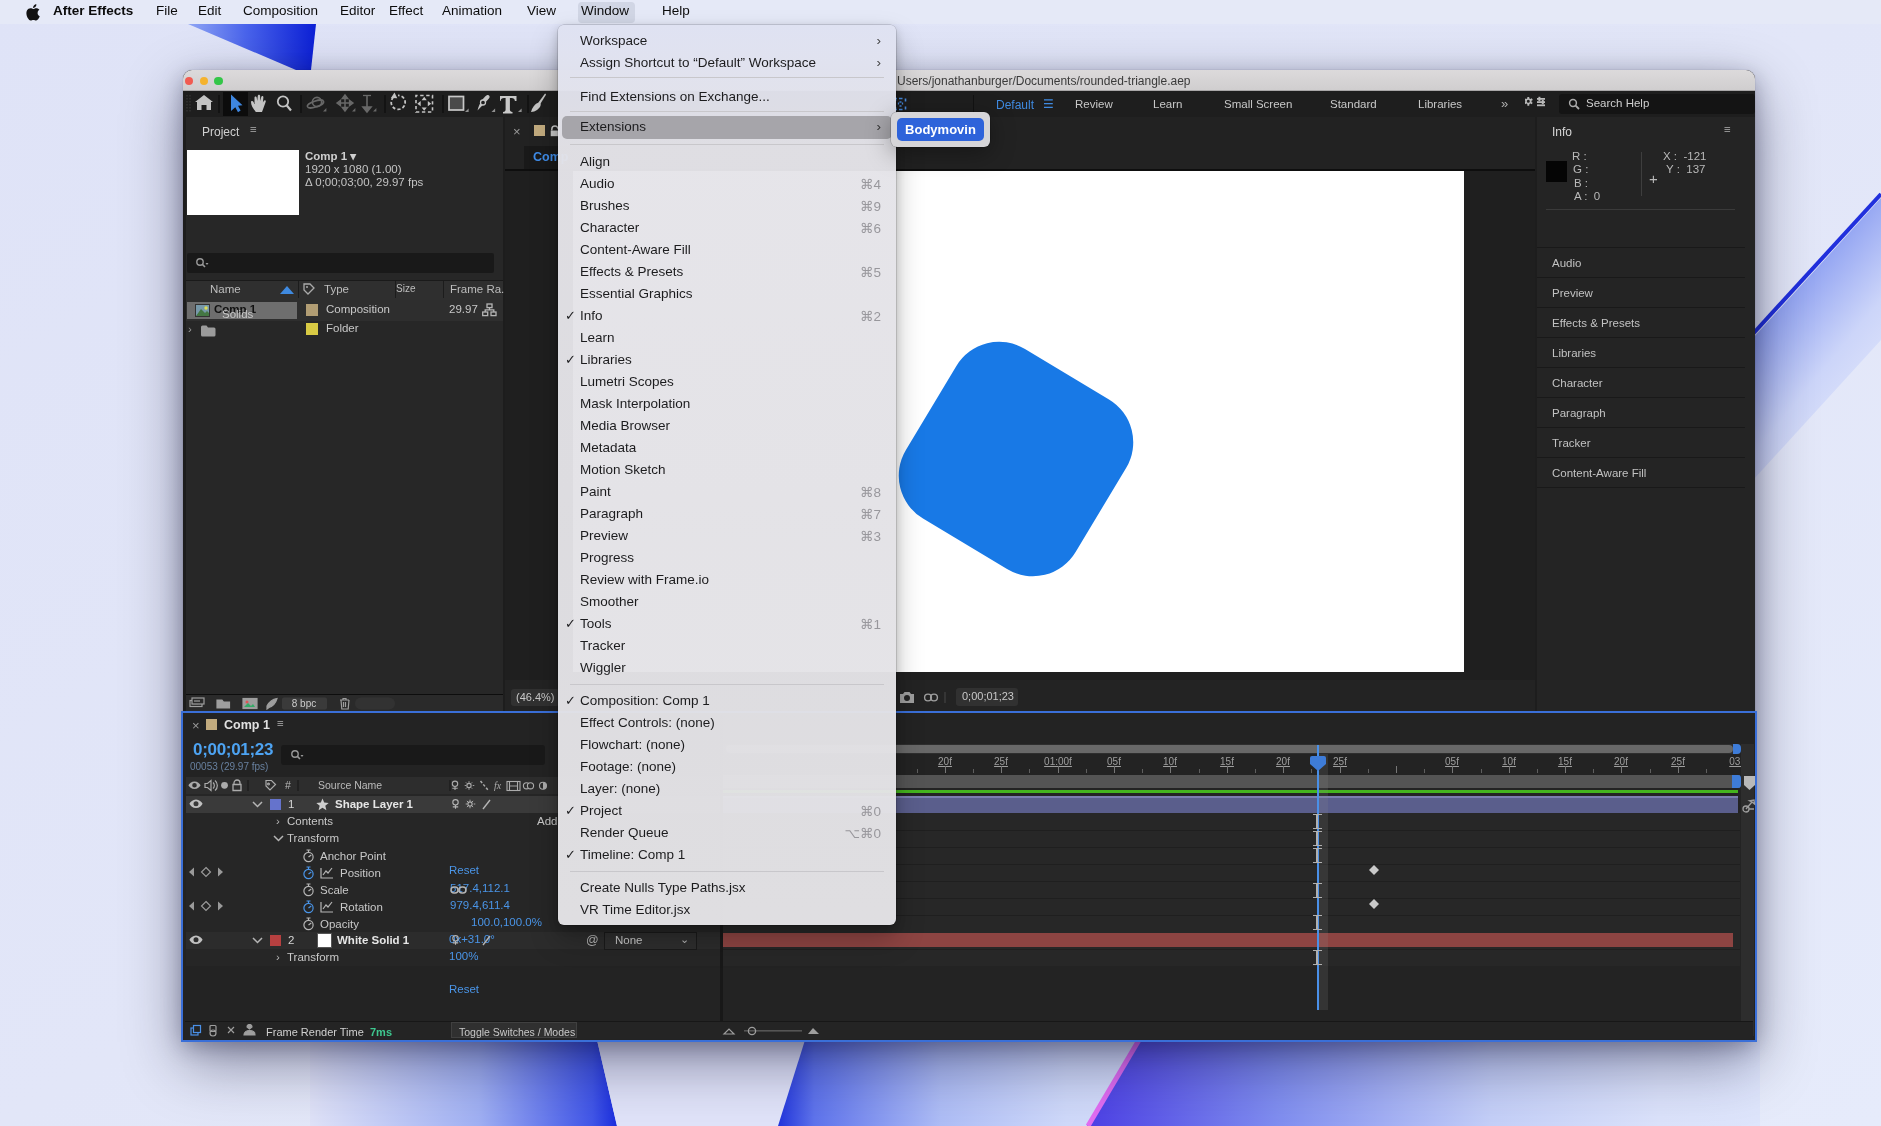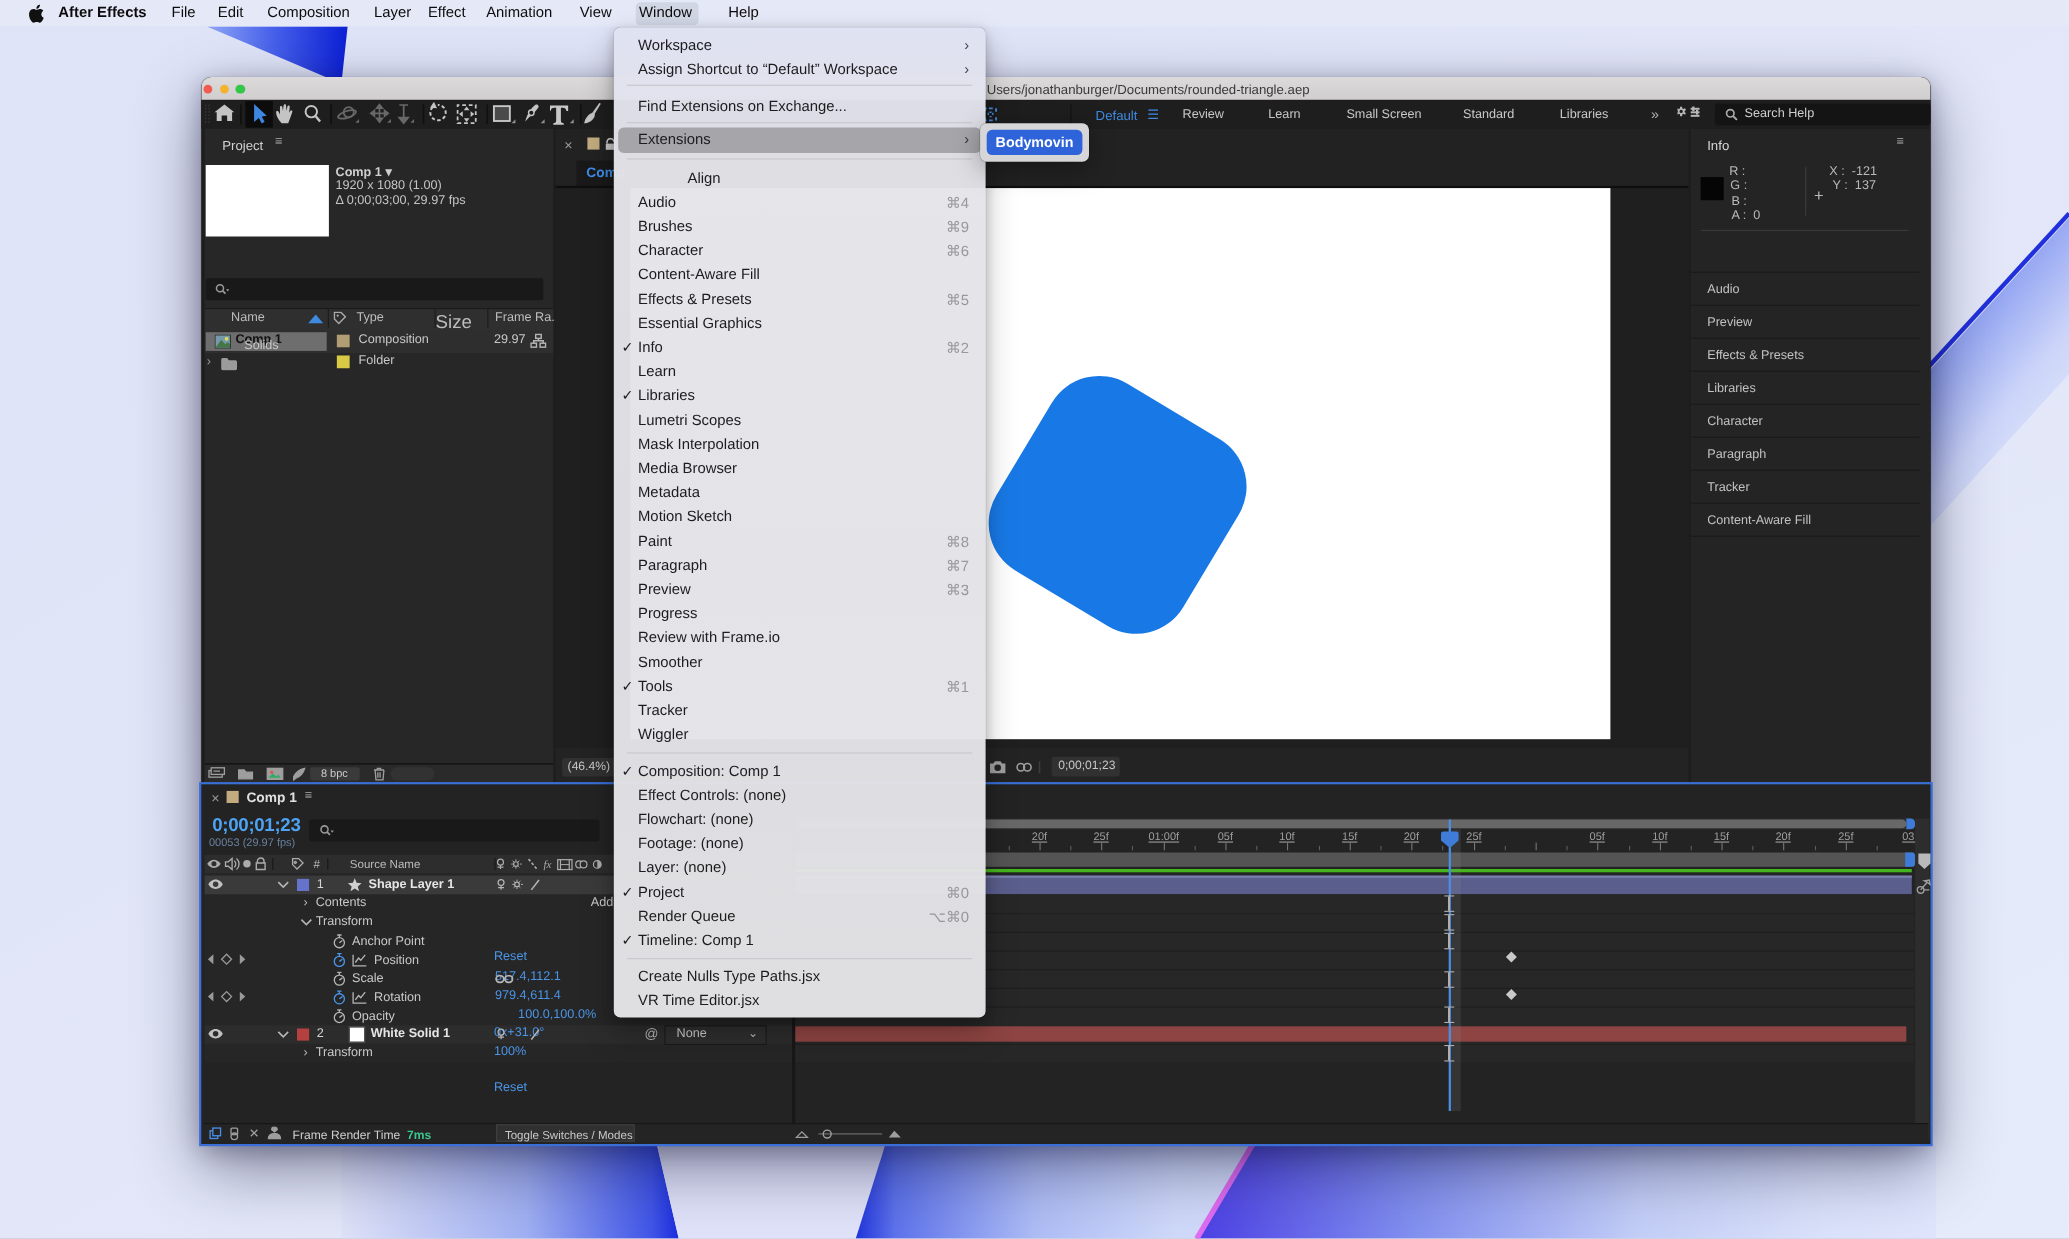--- a/index.html
+++ b/index.html
@@ -78,21 +78,21 @@
 
   <div class="abs" id="menubar" style="left:0;top:0;width:1881px;height:24px;background:rgba(229,233,247,0.95);font-size:13.5px;color:#0c0c0c;">
     <svg class="abs" style="left:25px;top:4px" width="15" height="17" viewBox="0 0 15 17">
         <path fill="#111" d="M12.6 9.0c0-2.1 1.7-3.1 1.8-3.2-1-1.4-2.5-1.6-3-1.6-1.3-.1-2.5.75-3.2.75-.65 0-1.65-.73-2.7-.71-1.4 0-2.7.8-3.4 2-1.45 2.5-.37 6.3 1 8.3.7 1 1.5 2.1 2.6 2.05 1-.04 1.44-.67 2.7-.67 1.25 0 1.6.67 2.7.65 1.1-.02 1.83-1 2.5-2 .8-1.2 1.1-2.3 1.13-2.36-.03-.01-2.17-.83-2.2-3.2z"></path>
         <path fill="#111" d="M10.5 2.8c.57-.7.96-1.65.85-2.6-.82.03-1.82.55-2.4 1.24-.53.6-1 1.6-.87 2.5.92.07 1.85-.46 2.43-1.15z"></path>
       </svg>
     <span class="abs" style="left:53px;top:3px;font-weight:bold;">After Effects</span>
     <span class="abs" style="left:156px;top:3px;">File</span>
     <span class="abs" style="left:198px;top:3px;">Edit</span>
     <span class="abs" style="left:243px;top:3px;">Composition</span>
-    <span class="abs" style="left:340px;top:3px;">Layer</span>
+    <span class="abs" style="left:340px;top:3px;">Editor</span>
     <span class="abs" style="left:389px;top:3px;">Effect</span>
     <span class="abs" style="left:442px;top:3px;">Animation</span>
     <span class="abs" style="left:527px;top:3px;">View</span>
     <span class="abs" style="left:578px;top:1.5px;width:57px;height:21px;background:rgba(120,125,150,0.18);border-radius:4px;"></span>
     <span class="abs" style="left:581px;top:3px;">Window</span>
     <span class="abs" style="left:662px;top:3px;">Help</span>
   </div>
 
   <div class="abs" id="aewin" style="left:183px;top:70px;width:1572px;height:970px;background:#1d1d1d;border-radius:9px 9px 1px 1px;box-shadow:0 22px 60px rgba(0,0,35,0.42), 0 6px 22px rgba(0,0,40,0.28), 0 0 1px rgba(0,0,0,0.4);"></div>
 
@@ -225,21 +225,21 @@
     <div class="abs" style="left:186px;top:280px;width:317px;height:19px;background:#2f2f2f;border-top:1px solid #1a1a1a;border-bottom:1px solid #1a1a1a;"></div>
     <span class="t" style="left:210px;top:283px;font-size:11.5px;color:#bdbdbd;">Name</span>
     <svg class="abs" style="left:280px;top:286px" width="14" height="8" viewBox="0 0 14 8">
         <path d="M7 0 L14 8 L0 8 Z" fill="#3f8ae0"></path>
       </svg>
     <svg class="abs" style="left:303px;top:283px" width="12" height="12" viewBox="0 0 12 12">
         <path d="M1 1 h6 l4 4 -6 6 -4 -4 Z" fill="none" stroke="#aaa" stroke-width="1.3"></path>
         <circle cx="4" cy="4" r="1" fill="#aaa"></circle>
       </svg>
     <span class="t" style="left:324px;top:283px;font-size:11.5px;color:#bdbdbd;">Type</span>
-    <span class="t" style="left:396px;top:283px;font-size:17px;color:#bdbdbd;">Size</span>
+    <span class="t" style="left:396px;top:283px;font-size:10px;color:#bdbdbd;">Size</span>
     <span class="t" style="left:450px;top:283px;font-size:11.5px;color:#bdbdbd;">Frame Ra...</span>
     <span class="abs" style="left:298px;top:281px;width:1px;height:17px;background:#1c1c1c;"></span>
     <span class="abs" style="left:395px;top:281px;width:1px;height:17px;background:#1c1c1c;"></span>
     <span class="abs" style="left:443px;top:281px;width:1px;height:17px;background:#1c1c1c;"></span>
 
     <div class="abs" style="left:186px;top:300px;width:317px;height:21px;background:#2e2e2e;"></div>
     <div class="abs" style="left:187px;top:302px;width:110px;height:17px;background:#6e6e6e;"></div>
     <svg class="abs" style="left:195px;top:304px" width="15" height="13" viewBox="0 0 15 13">
         <rect width="15" height="13" fill="#333"></rect>
         <rect x="1" y="1" width="13" height="11" fill="#79a"></rect>
@@ -680,21 +680,21 @@
       <span class="ms" style="top:8px;color:#444;">›</span>
     <span class="mi" style="top:30px;">Assign Shortcut to “Default” Workspace</span>
       <span class="ms" style="top:30px;color:#444;">›</span>
     <span class="sep" style="top:52px;"></span>
     <span class="mi" style="top:64px;">Find Extensions on Exchange...</span>
     <span class="sep" style="top:86px;"></span>
     <span class="abs" style="left:4px;top:91px;width:330px;height:23px;background:#a6a5aa;border-radius:5px;"></span>
     <span class="mi" style="top:94px;">Extensions</span>
       <span class="ms" style="top:94px;color:#333;">›</span>
     <span class="sep" style="top:118.5px;"></span>
-    <span class="mi" style="top:129px;margin-left:45px;">Align</span>
+    <span class="mi" style="top:129px;">Align</span>
     <span class="mi" style="top:151px;">Audio</span>
       <span class="ms" style="top:151px;">⌘4</span>
     <span class="mi" style="top:173px;">Brushes</span>
       <span class="ms" style="top:173px;">⌘9</span>
     <span class="mi" style="top:195px;">Character</span>
       <span class="ms" style="top:195px;">⌘6</span>
     <span class="mi" style="top:217px;">Content-Aware Fill</span>
     <span class="mi" style="top:239px;">Effects &amp; Presets</span>
       <span class="ms" style="top:239px;">⌘5</span>
     <span class="mi" style="top:261px;">Essential Graphics</span>

